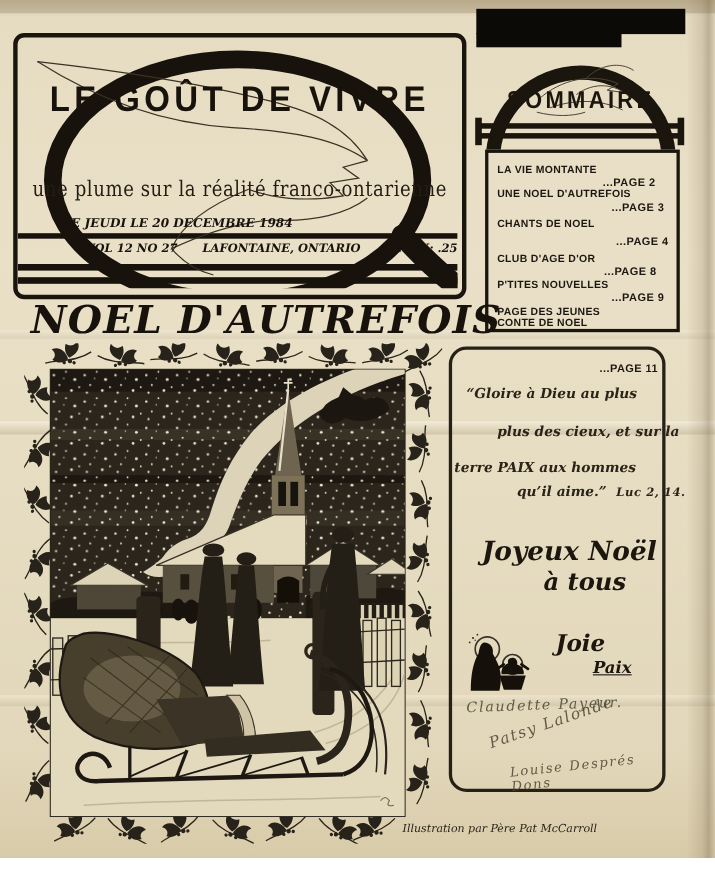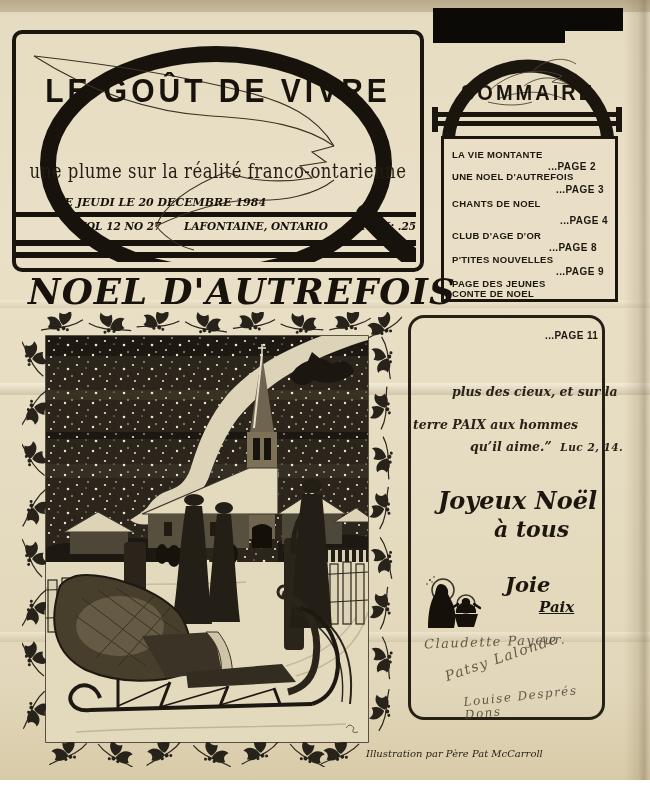--- a/index.html
+++ b/index.html
@@ -335,20 +335,21 @@
             <line x1="114" y1="371" x2="182" y2="351"></line>
           </g>
         </g>
 
         <path d="M300,392 q4,-6 8,0 q-4,6 4,4" stroke="#6b6250" stroke-width="1" fill="none"></path>
       </g>
     </g>
   </svg>
 
   <div id="quote-box" class="abs"></div>
+  <div class="q-line" style="left:424px;top:350px;">“Gloire à Dieu au plus</div>
   <div class="q-line" style="left:452px;top:384px;">plus des cieux, et sur la</div>
   <div class="q-line" style="left:413px;top:417px;">terre PAIX aux hommes</div>
   <div class="q-line" style="left:470px;top:439px;"><span>qu’il aime.”</span>&nbsp;&nbsp;<span class="q-ref">Luc 2, 14.</span></div>
 
   <div class="greet" style="left:438px;top:486px;font-size:24px;">Joyeux Noël</div>
   <div class="greet" style="left:494px;top:516px;font-size:22px;">à tous</div>
   <div class="greet" style="left:505px;top:572px;font-size:21px;">Joie</div>
   <div class="greet" style="left:539px;top:598px;font-size:15px;text-decoration:underline;">Paix</div>
 
   <svg class="abs" style="left:420px;top:574px;" width="64" height="64" viewBox="0 0 64 64">

